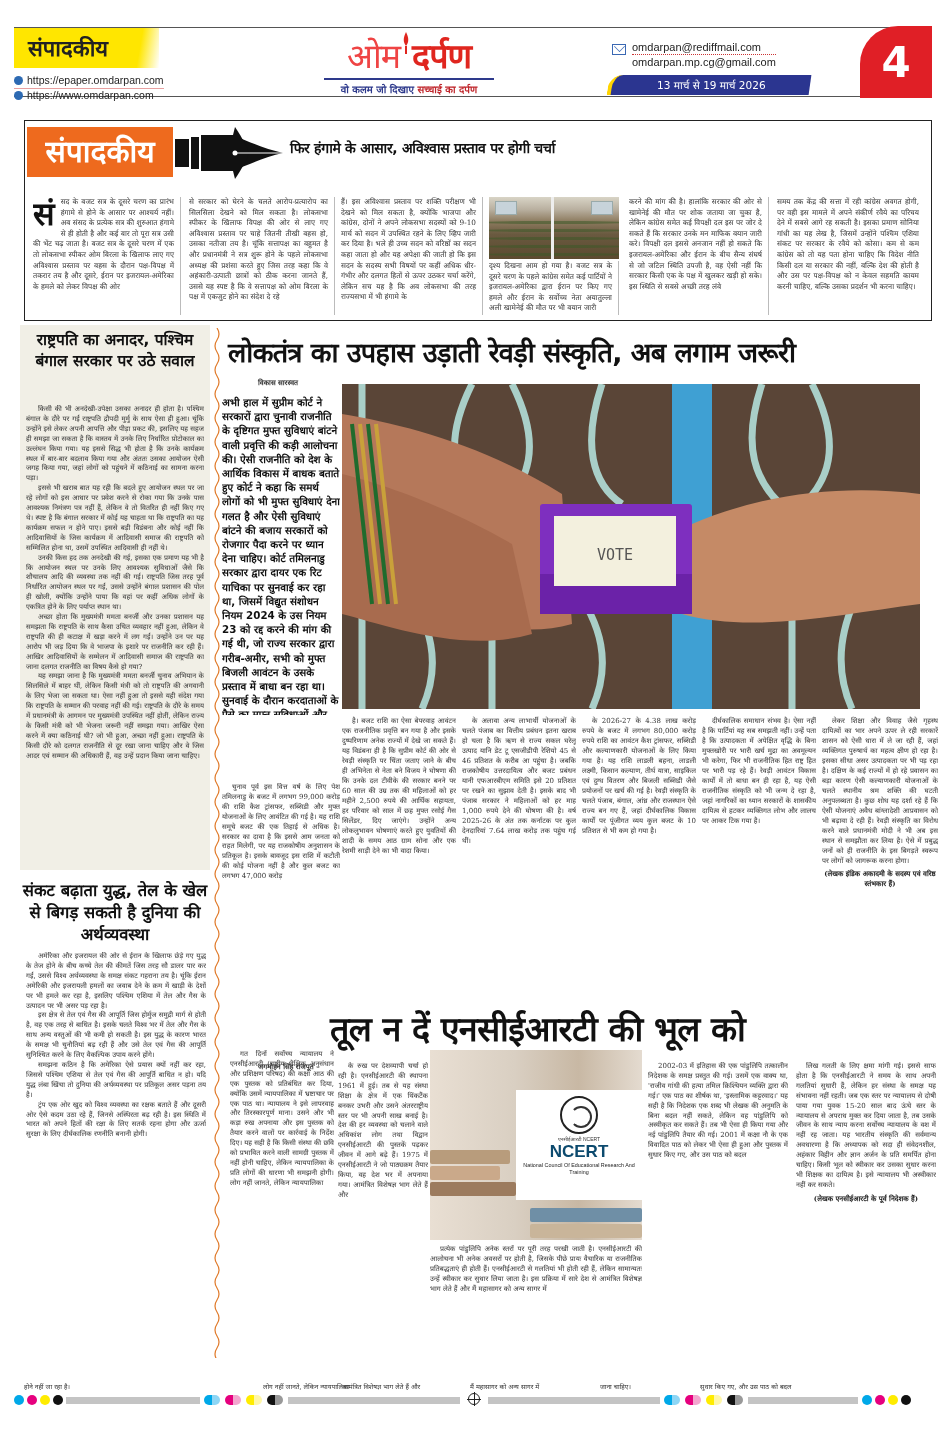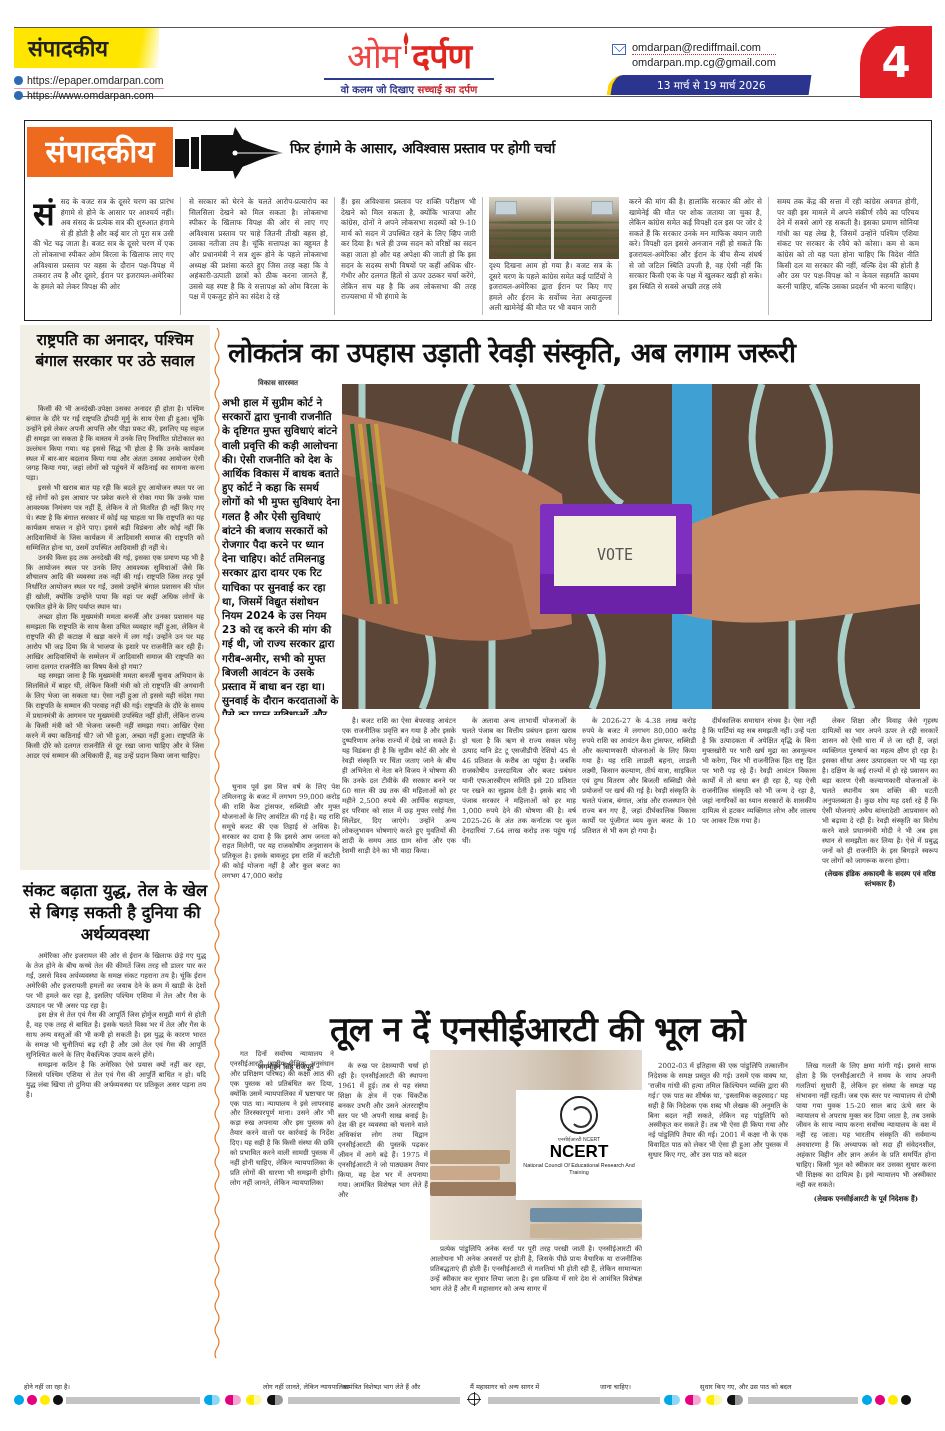--- a/index.html
+++ b/index.html
@@ -64,21 +64,21 @@
 
   
   .a2-headline { position: absolute; left: 330px; top: 1005px; font-family: "DejaVu Sans", sans-serif; font-weight: bold; font-size: 34px; color: #111; letter-spacing: -0.6px; white-space: nowrap; }
   .a2-col { position: absolute; top: 1062px; height: 318px; font-size: 7px; line-height: 9.9px; text-align: justify; color: #333; overflow: hidden; }
   .a2-col p { text-indent: 10px; }
   .ncert-photo { position: absolute; left: 430px; top: 1050px; width: 212px; height: 190px; overflow: hidden; background: linear-gradient(90deg,#e9dfd3 0%,#d9cfc2 40%,#c8b8a4 70%,#e4dbd0 100%); }
   .ncert-card { position: absolute; left: 86px; top: 40px; width: 126px; height: 110px; background: #fff; text-align: center; font-family: "Liberation Sans", sans-serif; }
   .ncert-card .logo-ring { margin: 6px auto 0; width: 38px; height: 38px; border: 2px solid #222; border-radius: 50%; position: relative; }
   .ncert-card .logo-ring::before { content: ""; position: absolute; left: 8px; top: 8px; width: 18px; height: 18px; border: 2px solid #333; border-radius: 50%; border-left-color: transparent; }
   .ncert-card .small { font-size: 5px; color: #333; margin-top: 2px; }
-  .ncert-card .big { font-size: 17px; font-weight: bold; color: #000000; line-height: 20px; }
+  .ncert-card .big { font-size: 17px; font-weight: bold; color: #0c4a6e; line-height: 20px; }
   .ncert-card .full { font-size: 5.4px; color: #222; line-height: 7px; padding: 0 4px; }
   .book { position: absolute; height: 14px; border-radius: 2px; }
 
   
   .colorbar { position: absolute; left: 0; top: 1393px; width: 945px; height: 14px; }
   .dot { position: absolute; top: 2px; width: 10px; height: 10px; border-radius: 50%; }
   .gray { position: absolute; top: 4px; height: 7px; background: #c4c4c4; }
   .pill { position: absolute; top: 2px; width: 16px; height: 10px; border-radius: 5px; overflow: hidden; }
   .pill i { position: absolute; top: 0; height: 100%; width: 50%; }
   .reg { position: absolute; left: 468px; top: 1393px; width: 12px; height: 12px; border: 1px solid #222; border-radius: 50%; }
@@ -166,20 +166,21 @@
   <p>यह समझा जाना है कि मुख्यमंत्री ममता बनर्जी चुनाव अभियान के सिलसिले में बाहर थीं, लेकिन किसी मंत्री को तो राष्ट्रपति की अगवानी के लिए भेजा जा सकता था। ऐसा नहीं हुआ तो इससे यही संदेश गया कि राष्ट्रपति के सम्मान की परवाह नहीं की गई। राष्ट्रपति के दौरे के समय में प्रधानमंत्री के आगमन पर मुख्यमंत्री उपस्थित नहीं होतीं, लेकिन राज्य के किसी मंत्री को भी भेजना जरूरी नहीं समझा गया। आखिर ऐसा करने में क्या कठिनाई थी? जो भी हुआ, अच्छा नहीं हुआ। राष्ट्रपति के किसी दौरे को दलगत राजनीति से दूर रखा जाना चाहिए और वे जिस आदर एवं सम्मान की अधिकारी हैं, वह उन्हें प्रदान किया जाना चाहिए।</p>
 </div>
 <svg class="wavy" viewBox="0 0 8 1030" preserveAspectRatio="none">
   <path id="wv" fill="none" stroke="#e07a2a" stroke-width="1.2" d="M4 0 Q 8 6 4 12 Q 0 18 4 24 Q 8 30 4 36 Q 0 42 4 48 Q 8 54 4 60 Q 0 66 4 72 Q 8 78 4 84 Q 0 90 4 96 Q 8 102 4 108 Q 0 114 4 120 Q 8 126 4 132 Q 0 138 4 144 Q 8 150 4 156 Q 0 162 4 168 Q 8 174 4 180 Q 0 186 4 192 Q 8 198 4 204 Q 0 210 4 216 Q 8 222 4 228 Q 0 234 4 240 Q 8 246 4 252 Q 0 258 4 264 Q 8 270 4 276 Q 0 282 4 288 Q 8 294 4 300 Q 0 306 4 312 Q 8 318 4 324 Q 0 330 4 336 Q 8 342 4 348 Q 0 354 4 360 Q 8 366 4 372 Q 0 378 4 384 Q 8 390 4 396 Q 0 402 4 408 Q 8 414 4 420 Q 0 426 4 432 Q 8 438 4 444 Q 0 450 4 456 Q 8 462 4 468 Q 0 474 4 480 Q 8 486 4 492 Q 0 498 4 504 Q 8 510 4 516 Q 0 522 4 528 Q 8 534 4 540 Q 0 546 4 552 Q 8 558 4 564 Q 0 570 4 576 Q 8 582 4 588 Q 0 594 4 600 Q 8 606 4 612 Q 0 618 4 624 Q 8 630 4 636 Q 0 642 4 648 Q 8 654 4 660 Q 0 666 4 672 Q 8 678 4 684 Q 0 690 4 696 Q 8 702 4 708 Q 0 714 4 720 Q 8 726 4 732 Q 0 738 4 744 Q 8 750 4 756 Q 0 762 4 768 Q 8 774 4 780 Q 0 786 4 792 Q 8 798 4 804 Q 0 810 4 816 Q 8 822 4 828 Q 0 834 4 840 Q 8 846 4 852 Q 0 858 4 864 Q 8 870 4 876 Q 0 882 4 888 Q 8 894 4 900 Q 0 906 4 912 Q 8 918 4 924 Q 0 930 4 936 Q 8 942 4 948 Q 0 954 4 960 Q 8 966 4 972 Q 0 978 4 984 Q 8 990 4 996 Q 0 1002 4 1008 Q 8 1014 4 1020 Q 0 1026 4 1032"></path>
 </svg>
 <div class="war-title">संकट बढ़ाता युद्ध, तेल के खेल से बिगड़ सकती है दुनिया की अर्थव्यवस्था</div>
 <div class="war-body">
   <p>अमेरिका और इजरायल की ओर से ईरान के खिलाफ छेड़े गए युद्ध के तेज होने के बीच कच्चे तेल की कीमतें जिस तरह सौ डालर पार कर गईं, उससे विश्व अर्थव्यवस्था के समक्ष संकट गहराना तय है। चूंकि ईरान अमेरिकी और इजरायली हमलों का जवाब देने के क्रम में खाड़ी के देशों पर भी हमले कर रहा है, इसलिए पश्चिम एशिया में तेल और गैस के उत्पादन पर भी असर पड़ रहा है।</p>
   <p>इस क्षेत्र से तेल एवं गैस की आपूर्ति जिस होर्मुज समुद्री मार्ग से होती है, वह एक तरह से बाधित है। इसके चलते विश्व भर में तेल और गैस के साथ अन्य वस्तुओं की भी कमी हो सकती है। इस युद्ध के कारण भारत के समक्ष भी चुनौतियां बढ़ रही हैं और उसे तेल एवं गैस की आपूर्ति सुनिश्चित करने के लिए वैकल्पिक उपाय करने होंगे।</p>
   <p>समझना कठिन है कि अमेरिका ऐसे प्रयास क्यों नहीं कर रहा, जिससे पश्चिम एशिया से तेल एवं गैस की आपूर्ति बाधित न हो। यदि युद्ध लंबा खिंचा तो दुनिया की अर्थव्यवस्था पर प्रतिकूल असर पड़ना तय है।</p>
+  <p>ट्रंप एक ओर खुद को विश्व व्यवस्था का रक्षक बताते हैं और दूसरी ओर ऐसे कदम उठा रहे हैं, जिनसे अस्थिरता बढ़ रही है। इस स्थिति में भारत को अपने हितों की रक्षा के लिए सतर्क रहना होगा और ऊर्जा सुरक्षा के लिए दीर्घकालिक रणनीति बनानी होगी।</p>
 </div>
 
 <div class="main-headline">लोकतंत्र का उपहास उड़ाती रेवड़ी संस्कृति, अब लगाम जरूरी</div>
 <div class="byline" style="left:258px;top:378px;">विकास सारस्वत</div>
 <div class="lede">अभी हाल में सुप्रीम कोर्ट ने सरकारों द्वारा चुनावी राजनीति के दृष्टिगत मुफ्त सुविधाएं बांटने वाली प्रवृत्ति की कड़ी आलोचना की। ऐसी राजनीति को देश के आर्थिक विकास में बाधक बताते हुए कोर्ट ने कहा कि समर्थ लोगों को भी मुफ्त सुविधाएं देना गलत है और ऐसी सुविधाएं बांटने की बजाय सरकारों को रोजगार पैदा करने पर ध्यान देना चाहिए। कोर्ट तमिलनाडु सरकार द्वारा दायर एक रिट याचिका पर सुनवाई कर रहा था, जिसमें विद्युत संशोधन नियम 2024 के उस नियम 23 को रद्द करने की मांग की गई थी, जो राज्य सरकार द्वारा गरीब-अमीर, सभी को मुफ्त बिजली आवंटन के उसके प्रस्ताव में बाधा बन रहा था। सुनवाई के दौरान करदाताओं के पैसे का मुफ्त सुविधाओं और कैश ट्रांसफर के लिए अंधाधुंध उपयोग करने पर भी कोर्ट ने गहरी चिंता व्यक्त की। उसने इस पर हैरानी जताई कि वित्तीय घाटे के बावजूद राज्य सरकारें मुफ्तखोरी को बढ़ावा दे रही हैं और इन योजनाओं के लाभार्थियों में संपन्न लोग भी शामिल हैं।</div>
 <div class="lede-cont">चुनाव पूर्व इस वित्त वर्ष के लिए पेश तमिलनाडु के बजट में लगभग 99,000 करोड़ की राशि कैश ट्रांसफर, सब्सिडी और मुफ्त योजनाओं के लिए आवंटित की गई है। यह राशि समूचे बजट की एक तिहाई से अधिक है। सरकार का दावा है कि इससे आम जनता को राहत मिलेगी, पर यह राजकोषीय अनुशासन के प्रतिकूल है। इसके बावजूद इस राशि में कटौती की कोई योजना नहीं है और कुल बजट का लगभग 47,000 करोड़</div>
 
 <div class="vote-photo">
   <svg width="578" height="325" viewBox="0 0 578 325">
     <rect width="578" height="325" fill="#5a4537"></rect>

